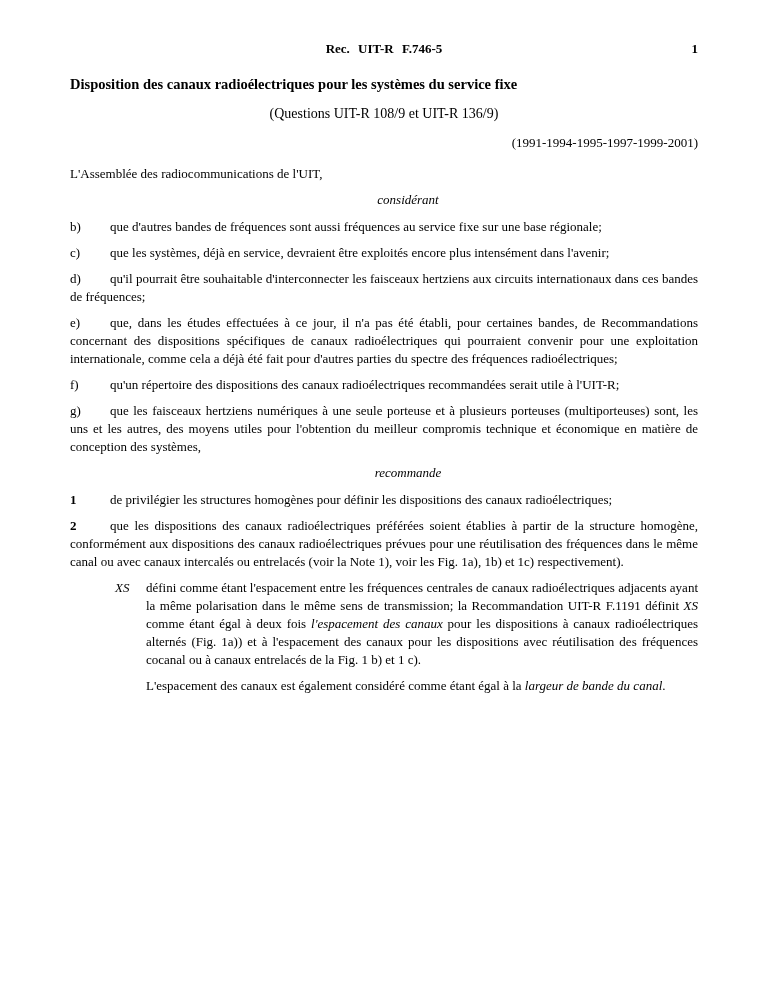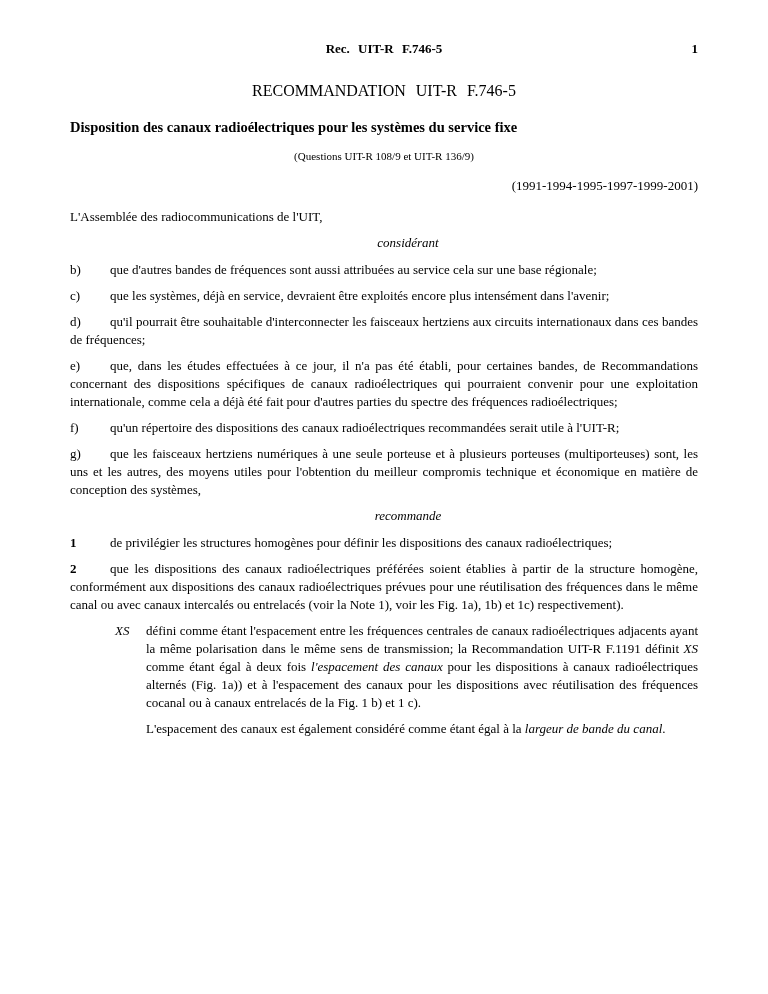--- a/index.html
+++ b/index.html
@@ -38,21 +38,21 @@
     word-spacing: 6px;
   }
   .subtitle {
     font-weight: bold;
     font-size: 14.5px;
     line-height: 18px;
     margin-top: 18px;
   }
   .questions {
     text-align: center;
-    font-size: 11px;
+    font-size: 14px;
     line-height: 17px;
     margin-top: 12px;
   }
   .years {
     text-align: right;
     font-size: 13px;
     line-height: 17px;
     margin-top: 12px;
   }
   .bodytext {
@@ -88,36 +88,35 @@
 </head>
 <body>
 
 <div class="page">
 
   <div class="header">
     <span>Rec. UIT-R F.746-5</span>
     <span class="page-num">1</span>
   </div>
 
-  <div class="doc-title">RECOMMANDATION UIT-R F.746-5</div>
 
   <div class="subtitle">Disposition des canaux radioélectriques pour les systèmes du service fixe</div>
 
   <div class="questions">(Questions UIT-R 108/9 et UIT-R 136/9)</div>
 
   <div class="years">(1991-1994-1995-1997-1999-2001)</div>
 
   <div class="bodytext">
 
     <p class="intro">L'Assemblée des radiocommunications de l'UIT,</p>
 
     <p class="side-heading">considérant</p>
 
 
-    <p><span class="item-label">b)</span><span>que d'autres bandes de fréquences sont aussi attribuées au service cela sur une base régionale;</span></p>
+    <p><span class="item-label">b)</span><span>que d'autres bandes de fréquences sont aussi fréquences au service fixe sur une base régionale;</span></p>
 
     <p><span class="item-label">c)</span><span>que les systèmes, déjà en service, devraient être exploités encore plus intensément dans l'avenir;</span></p>
 
     <p><span class="item-label">d)</span><span>qu'il pourrait être souhaitable d'interconnecter les faisceaux hertziens aux circuits internationaux dans ces bandes de fréquences;</span></p>
 
     <p><span class="item-label">e)</span><span>que, dans les études effectuées à ce jour, il n'a pas été établi, pour certaines bandes, de Recommandations concernant des dispositions spécifiques de canaux radioélectriques qui pourraient convenir pour une exploitation internationale, comme cela a déjà été fait pour d'autres parties du spectre des fréquences radioélectriques;</span></p>
 
     <p><span class="item-label">f)</span><span>qu'un répertoire des dispositions des canaux radioélectriques recommandées serait utile à l'UIT-R;</span></p>
 
     <p><span class="item-label">g)</span><span>que les faisceaux hertziens numériques à une seule porteuse et à plusieurs porteuses (multiporteuses) sont, les uns et les autres, des moyens utiles pour l'obtention du meilleur compromis technique et économique en matière de conception des systèmes,</span></p>

